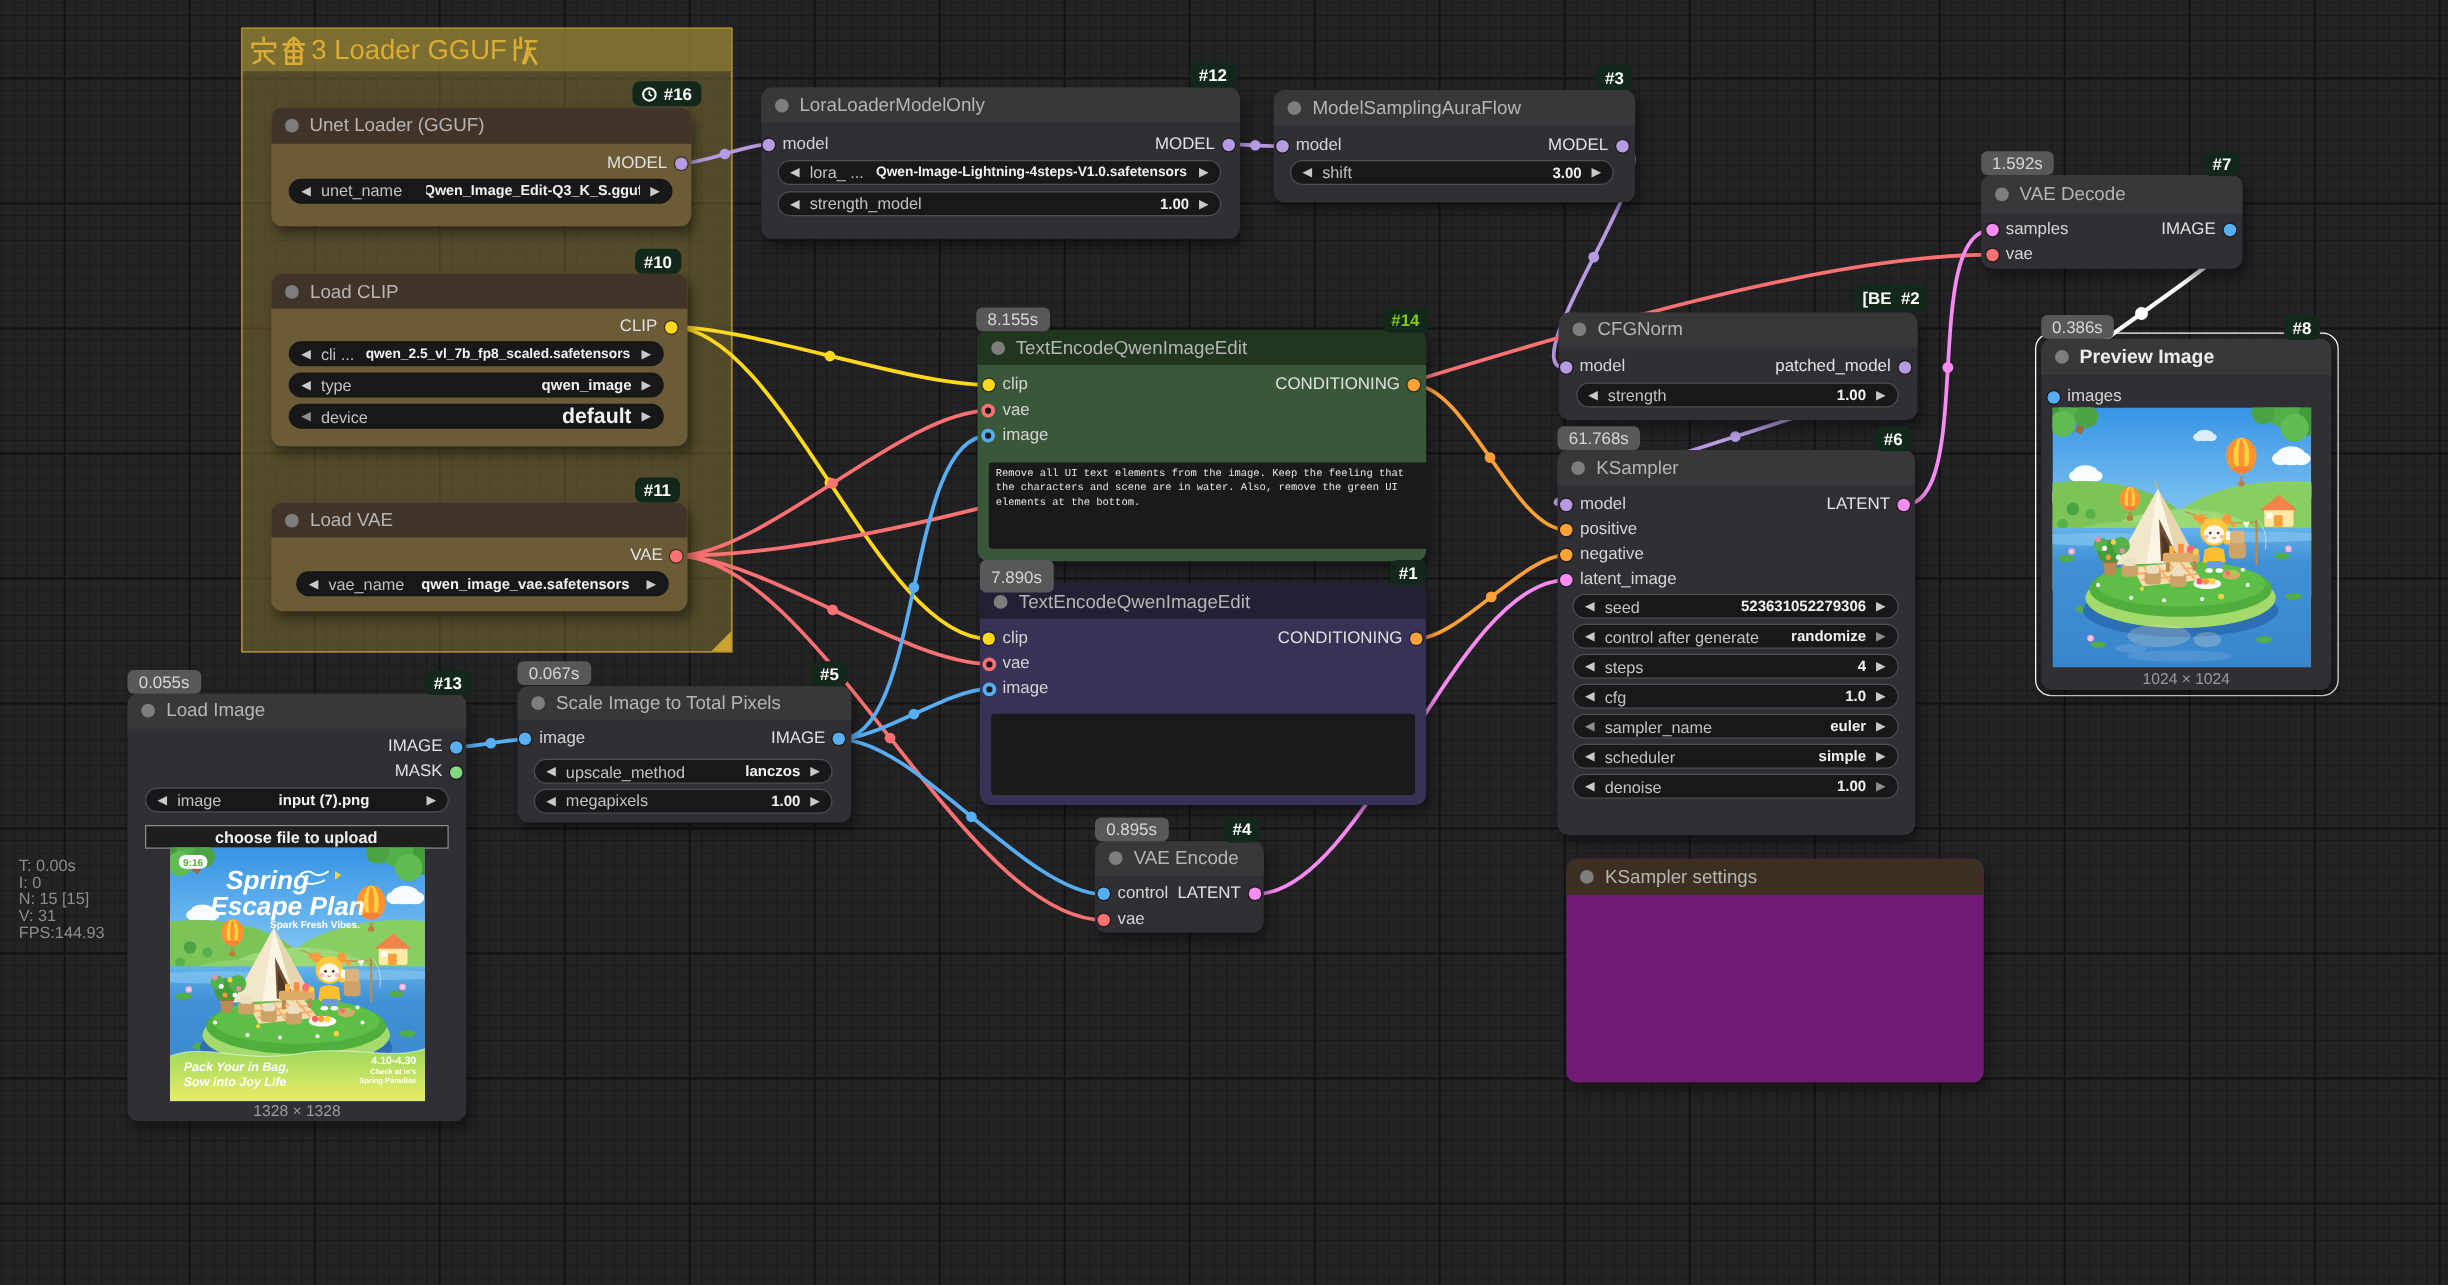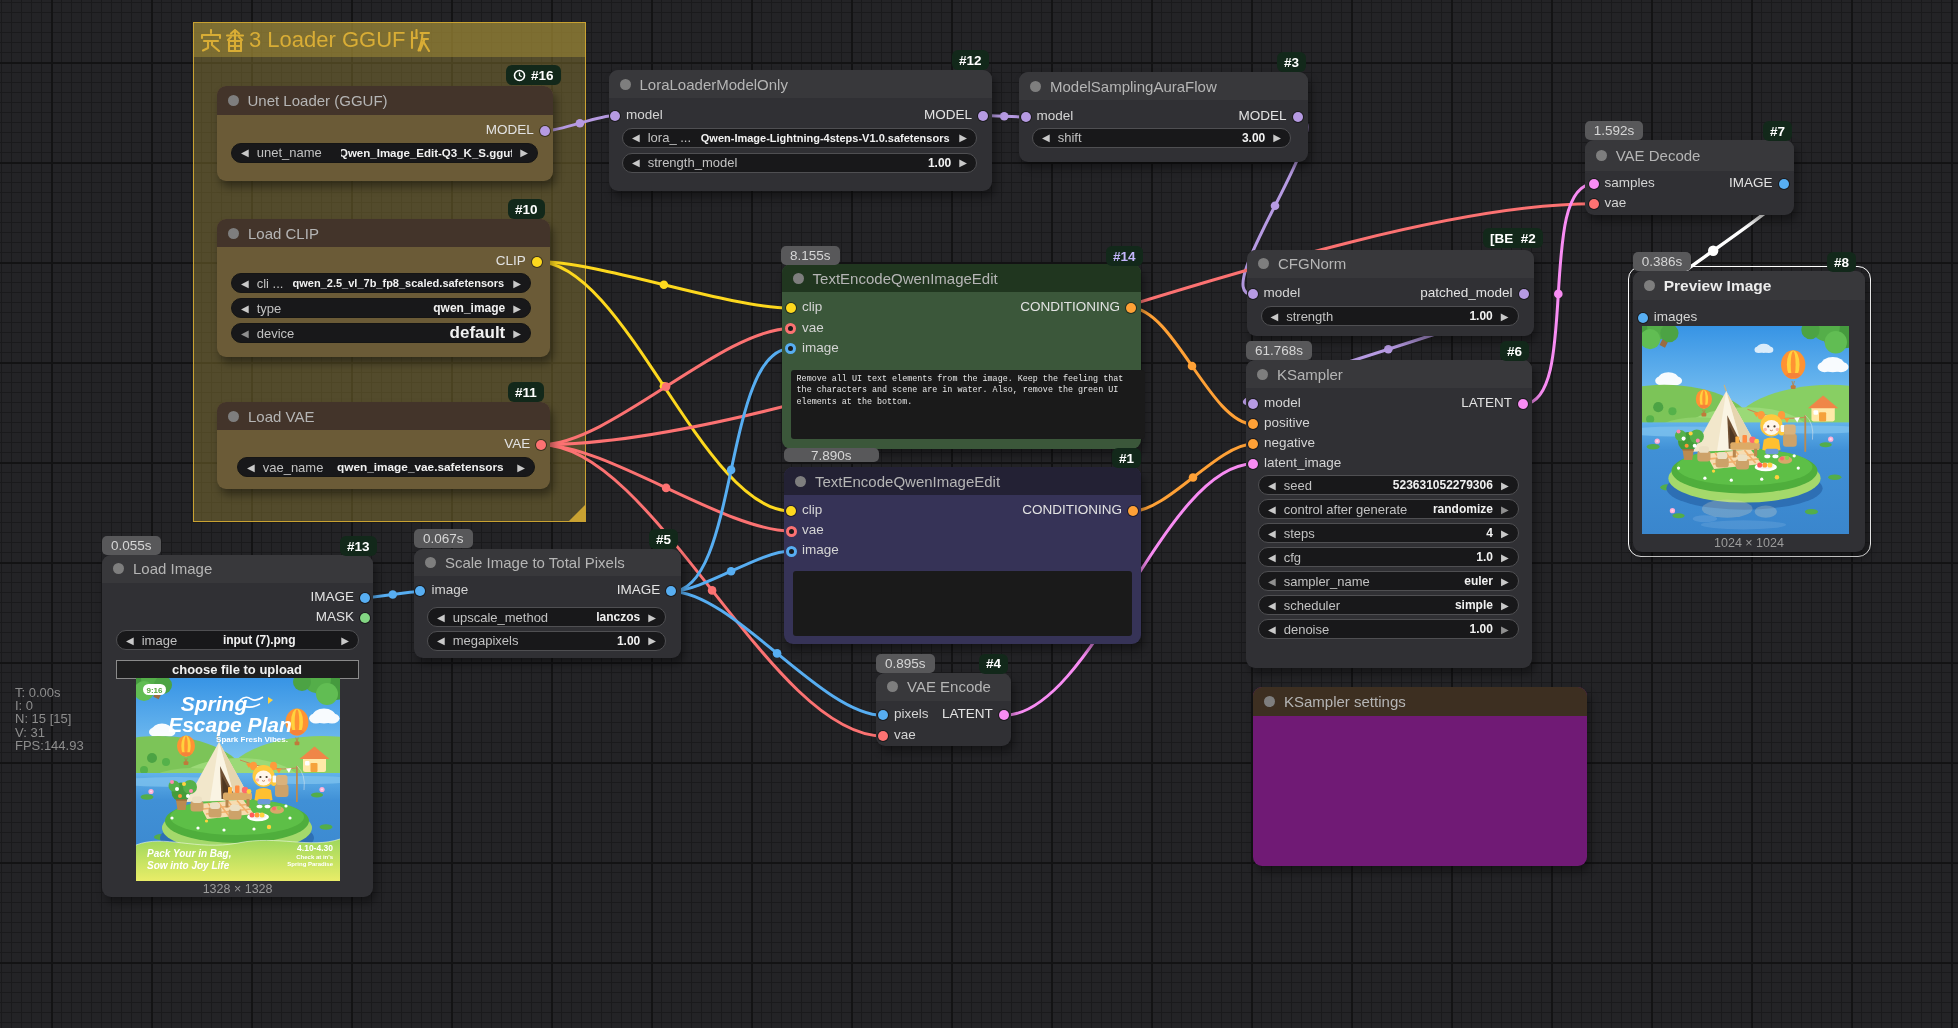--- a/index.html
+++ b/index.html
@@ -191,36 +191,36 @@
     <div style="position:absolute;left:20.399999999999977px;top:35px;color:#d4d4d4;font-size:13.5px;white-space:nowrap;">clip</div>
     <div style="position:absolute;left:3.8999999999999773px;top:59.0px;width:11px;height:11px;border-radius:50%;background:#1b1b1b;border:3.2px solid #fc7272;box-sizing:border-box;"></div>
     <div style="position:absolute;left:20.399999999999977px;top:55.5px;color:#d4d4d4;font-size:13.5px;white-space:nowrap;">vae</div>
     <div style="position:absolute;left:3.8999999999999773px;top:79.0px;width:11px;height:11px;border-radius:50%;background:#1b1b1b;border:3.2px solid #57aef2;box-sizing:border-box;"></div>
     <div style="position:absolute;left:20.399999999999977px;top:75.5px;color:#d4d4d4;font-size:13.5px;white-space:nowrap;">image</div>
     <div style="position:absolute;left:344.4px;top:39px;width:10px;height:10px;border-radius:50%;background:#ffa136;box-shadow:0 0 0 1px rgba(0,0,0,0.45);"></div>
     <div style="position:absolute;left:0;top:35px;width:338.4px;text-align:right;color:#e2e2e2;font-size:13.5px;white-space:nowrap;">CONDITIONING</div>
     <div style="position:absolute;left:9px;top:105.7px;width:354.4px;height:69.8px;background:#1a1a1a;border-radius:3px;box-sizing:border-box;padding:4px 6px;color:#e6e6e6;font-family:'Liberation Mono',monospace;font-size:8.4px;line-height:11.6px;white-space:nowrap;">Remove all UI text elements from the image. Keep the feeling that<br>the characters and scene are in water. Also, remove the green UI<br>elements at the bottom.</div>
   </div>
 <div style="position:absolute;left:781px;top:246px;height:19px;padding:0 9px;display:flex;align-items:center;background:#58585a;border-radius:5px;color:#d6d6d6;font-size:13.5px;z-index:4;">8.155s</div>
-<div style="position:absolute;left:1106px;top:246px;height:20px;padding:0 7px;display:flex;align-items:center;background:#12281a;border-radius:6px;color:#c4b5fd;font-weight:bold;font-size:13.5px;z-index:4;">#14</div>
+<div style="position:absolute;left:1106px;top:246px;height:20px;padding:0 7px;display:flex;align-items:center;background:#12281a;border-radius:6px;color:#84cc16;font-weight:bold;font-size:13.5px;z-index:4;">#14</div>
 <div style="position:absolute;left:784px;top:467px;width:357px;height:177px;border-radius:9px;background:#363357;box-shadow:3px 6px 9px rgba(0,0,0,0.4);z-index:3;">
     <div style="position:absolute;left:0;top:0;width:100%;height:28px;background:#232134;border-radius:9px 9px 0 0;"></div>
     <div style="position:absolute;left:11px;top:8.5px;width:11px;height:11px;border-radius:50%;background:#7e7e7e;"></div>
     <div style="position:absolute;left:31px;top:0;height:28px;display:flex;align-items:center;color:#b5b5b5;font-size:15px;font-weight:normal;white-space:nowrap;">TextEncodeQwenImageEdit</div>
     <div style="position:absolute;left:2px;top:39px;width:10px;height:10px;border-radius:50%;background:#fdd81e;box-shadow:0 0 0 1px rgba(0,0,0,0.45);"></div>
     <div style="position:absolute;left:18px;top:35px;color:#d4d4d4;font-size:13.5px;white-space:nowrap;">clip</div>
     <div style="position:absolute;left:1.5px;top:58.5px;width:11px;height:11px;border-radius:50%;background:#1b1b1b;border:3.2px solid #fc7272;box-sizing:border-box;"></div>
     <div style="position:absolute;left:18px;top:55px;color:#d4d4d4;font-size:13.5px;white-space:nowrap;">vae</div>
     <div style="position:absolute;left:1.5px;top:78.5px;width:11px;height:11px;border-radius:50%;background:#1b1b1b;border:3.2px solid #57aef2;box-sizing:border-box;"></div>
     <div style="position:absolute;left:18px;top:75px;color:#d4d4d4;font-size:13.5px;white-space:nowrap;">image</div>
     <div style="position:absolute;left:344px;top:39px;width:10px;height:10px;border-radius:50%;background:#ffa136;box-shadow:0 0 0 1px rgba(0,0,0,0.45);"></div>
     <div style="position:absolute;left:0;top:35px;width:338px;text-align:right;color:#e2e2e2;font-size:13.5px;white-space:nowrap;">CONDITIONING</div>
     <div style="position:absolute;left:9px;top:104px;width:339px;height:65px;background:#1a1a1a;border-radius:3px;"></div>
   </div>
-<div style="position:absolute;left:784px;top:448px;height:14px;padding:0 27px;display:flex;align-items:center;background:#58585a;border-radius:5px;color:#d6d6d6;font-size:13.5px;z-index:4;">7.890s</div>
+<div style="position:absolute;left:784px;top:448px;height:26px;padding:0 9px;display:flex;align-items:center;background:#58585a;border-radius:5px;color:#d6d6d6;font-size:13.5px;z-index:4;">7.890s</div>
 <div style="position:absolute;left:1112px;top:448px;height:20px;padding:0 7px;display:flex;align-items:center;background:#12281a;border-radius:6px;color:#ffffff;font-weight:bold;font-size:13.5px;z-index:4;">#1</div>
 <div style="position:absolute;left:102px;top:555.4px;width:271.2px;height:342px;border-radius:9px;background:#303034;box-shadow:3px 6px 9px rgba(0,0,0,0.4);z-index:3;">
     <div style="position:absolute;left:0;top:0;width:100%;height:27.2px;background:#38383b;border-radius:9px 9px 0 0;"></div>
     <div style="position:absolute;left:11px;top:8.1px;width:11px;height:11px;border-radius:50%;background:#7e7e7e;"></div>
     <div style="position:absolute;left:31px;top:0;height:27.2px;display:flex;align-items:center;color:#b5b5b5;font-size:15px;font-weight:normal;white-space:nowrap;">Load Image</div>
     <div style="position:absolute;left:258px;top:37.200000000000045px;width:10px;height:10px;border-radius:50%;background:#57aef2;box-shadow:0 0 0 1px rgba(0,0,0,0.45);"></div>
     <div style="position:absolute;left:0;top:33.200000000000045px;width:252px;text-align:right;color:#e2e2e2;font-size:13.5px;white-space:nowrap;">IMAGE</div>
     <div style="position:absolute;left:258px;top:57.80000000000007px;width:10px;height:10px;border-radius:50%;background:#83d683;box-shadow:0 0 0 1px rgba(0,0,0,0.45);"></div>
     <div style="position:absolute;left:0;top:53.80000000000007px;width:252px;text-align:right;color:#e2e2e2;font-size:13.5px;white-space:nowrap;">MASK</div>
     <div style="position:absolute;left:14px;top:75.0px;width:243px;height:20px;background:#18181a;border:1.5px solid #4f4f52;border-radius:11.5px;box-sizing:border-box;font-size:13px;display:flex;align-items:center;padding:0 9px;gap:8px;">
@@ -432,21 +432,21 @@
       <span style="color:#c9c9c9;font-size:10px;">▶</span>
     </div>
   </div>
 <div style="position:absolute;left:414px;top:529px;height:19px;padding:0 9px;display:flex;align-items:center;background:#58585a;border-radius:5px;color:#d6d6d6;font-size:13.5px;z-index:4;">0.067s</div>
 <div style="position:absolute;left:649px;top:529px;height:20px;padding:0 7px;display:flex;align-items:center;background:#12281a;border-radius:6px;color:#ffffff;font-weight:bold;font-size:13.5px;z-index:4;">#5</div>
 <div style="position:absolute;left:876px;top:672.8px;width:135.4px;height:73px;border-radius:9px;background:#303034;box-shadow:3px 6px 9px rgba(0,0,0,0.4);z-index:3;">
     <div style="position:absolute;left:0;top:0;width:100%;height:28px;background:#38383b;border-radius:9px 9px 0 0;"></div>
     <div style="position:absolute;left:11px;top:8.5px;width:11px;height:11px;border-radius:50%;background:#7e7e7e;"></div>
     <div style="position:absolute;left:31px;top:0;height:28px;display:flex;align-items:center;color:#b5b5b5;font-size:15px;font-weight:normal;white-space:nowrap;">VAE Encode</div>
     <div style="position:absolute;left:2px;top:37.60000000000002px;width:10px;height:10px;border-radius:50%;background:#57aef2;box-shadow:0 0 0 1px rgba(0,0,0,0.45);"></div>
-    <div style="position:absolute;left:18px;top:33.60000000000002px;color:#d4d4d4;font-size:13.5px;white-space:nowrap;">pixels</div>
+    <div style="position:absolute;left:18px;top:33.60000000000002px;color:#d4d4d4;font-size:13.5px;white-space:nowrap;">control</div>
     <div style="position:absolute;left:2px;top:58.200000000000045px;width:10px;height:10px;border-radius:50%;background:#fc7272;box-shadow:0 0 0 1px rgba(0,0,0,0.45);"></div>
     <div style="position:absolute;left:18px;top:54.200000000000045px;color:#d4d4d4;font-size:13.5px;white-space:nowrap;">vae</div>
     <div style="position:absolute;left:122.70000000000005px;top:37.60000000000002px;width:10px;height:10px;border-radius:50%;background:#f88cf3;box-shadow:0 0 0 1px rgba(0,0,0,0.45);"></div>
     <div style="position:absolute;left:0;top:33.60000000000002px;width:116.70000000000005px;text-align:right;color:#e2e2e2;font-size:13.5px;white-space:nowrap;">LATENT</div>
   </div>
 <div style="position:absolute;left:876px;top:653.5px;height:19px;padding:0 9px;display:flex;align-items:center;background:#58585a;border-radius:5px;color:#d6d6d6;font-size:13.5px;z-index:4;">0.895s</div>
 <div style="position:absolute;left:979px;top:653.5px;height:20px;padding:0 7px;display:flex;align-items:center;background:#12281a;border-radius:6px;color:#ffffff;font-weight:bold;font-size:13.5px;z-index:4;">#4</div>
 <div style="position:absolute;left:1247px;top:249.6px;width:286.8px;height:86.4px;border-radius:9px;background:#303034;box-shadow:3px 6px 9px rgba(0,0,0,0.4);z-index:3;">
     <div style="position:absolute;left:0;top:0;width:100%;height:28px;background:#38383b;border-radius:9px 9px 0 0;"></div>
     <div style="position:absolute;left:11px;top:8.5px;width:11px;height:11px;border-radius:50%;background:#7e7e7e;"></div>

